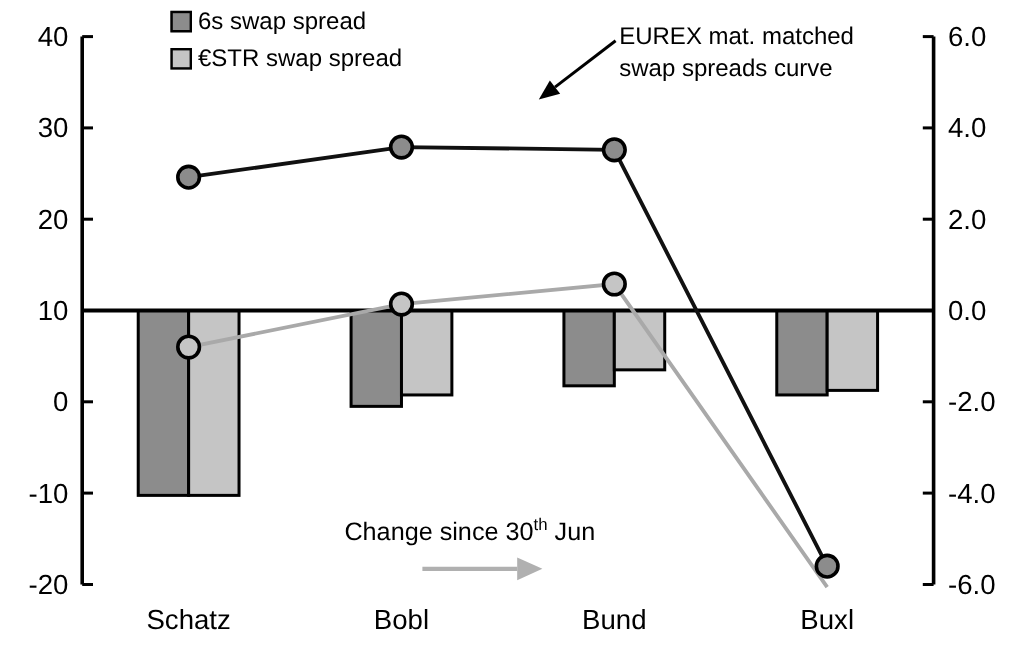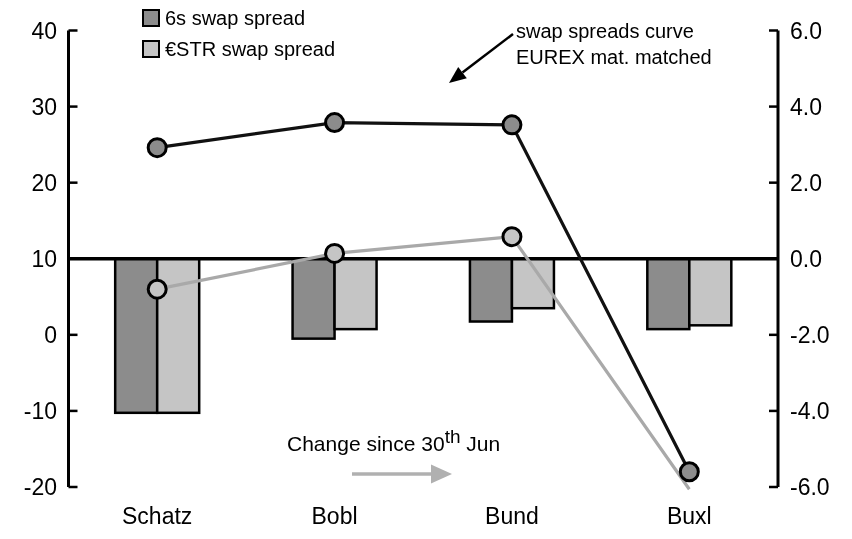--- a/index.html
+++ b/index.html
@@ -6,21 +6,21 @@
   #stage{position:relative;width:852px;height:539px;background:#fff;overflow:hidden;
          font-family:"Liberation Sans",sans-serif;color:#000;}
   #chart-svg{position:absolute;left:0;top:0;}
   #chart-svg text{font-family:"Liberation Sans",sans-serif;fill:#000;}
   .legend{position:absolute;left:101px;top:8px;display:flex;flex-direction:column;gap:11px;}
   .legend-item{display:flex;align-items:center;padding-left:41px;}
   .swatch{width:14px;height:14px;border:2.5px solid #000;margin-right:5px;flex:0 0 auto;}
   .legend-label{font-size:20px;line-height:20px;white-space:nowrap;}
   .anno-eurex{position:absolute;left:516px;top:18px;font-size:20px;line-height:26px;white-space:nowrap;}
   .anno-change{position:absolute;left:287px;top:432px;font-size:21px;white-space:nowrap;}
-  .anno-change sup{font-size:19px;line-height:0;}
+  .anno-change sup{font-size:14px;line-height:0;}
 </style>
 </head>
 <body>
 
 <div id="stage">
 
   <svg id="chart-svg" width="852" height="539">
       <g>
         <rect x="115.1875" y="258.75" width="42" height="154.06875000000002" fill="#8c8c8c" stroke="#000" stroke-width="2.5"></rect>
         <rect x="292.5625" y="258.75" width="42" height="79.88749999999999" fill="#8c8c8c" stroke="#000" stroke-width="2.5"></rect>
@@ -100,19 +100,19 @@
       <span class="swatch" id="swatch-0" style="background: rgb(140, 140, 140);"></span>
       <span class="legend-label">6s swap spread</span>
     </div>
     <div class="legend-item">
       <span class="swatch" id="swatch-1" style="background: rgb(197, 197, 197);"></span>
       <span class="legend-label">€STR swap spread</span>
     </div>
   </div>
 
   <div class="anno-eurex">
+    <div>EUREX mat. matched</div>
     <div>swap spreads curve</div>
-    <div>EUREX mat. matched</div>
   </div>
 
   <div class="anno-change"><span>Change since 30</span><sup>th</sup><span> Jun</span></div>
 
 </div>
 
 </body></html>

